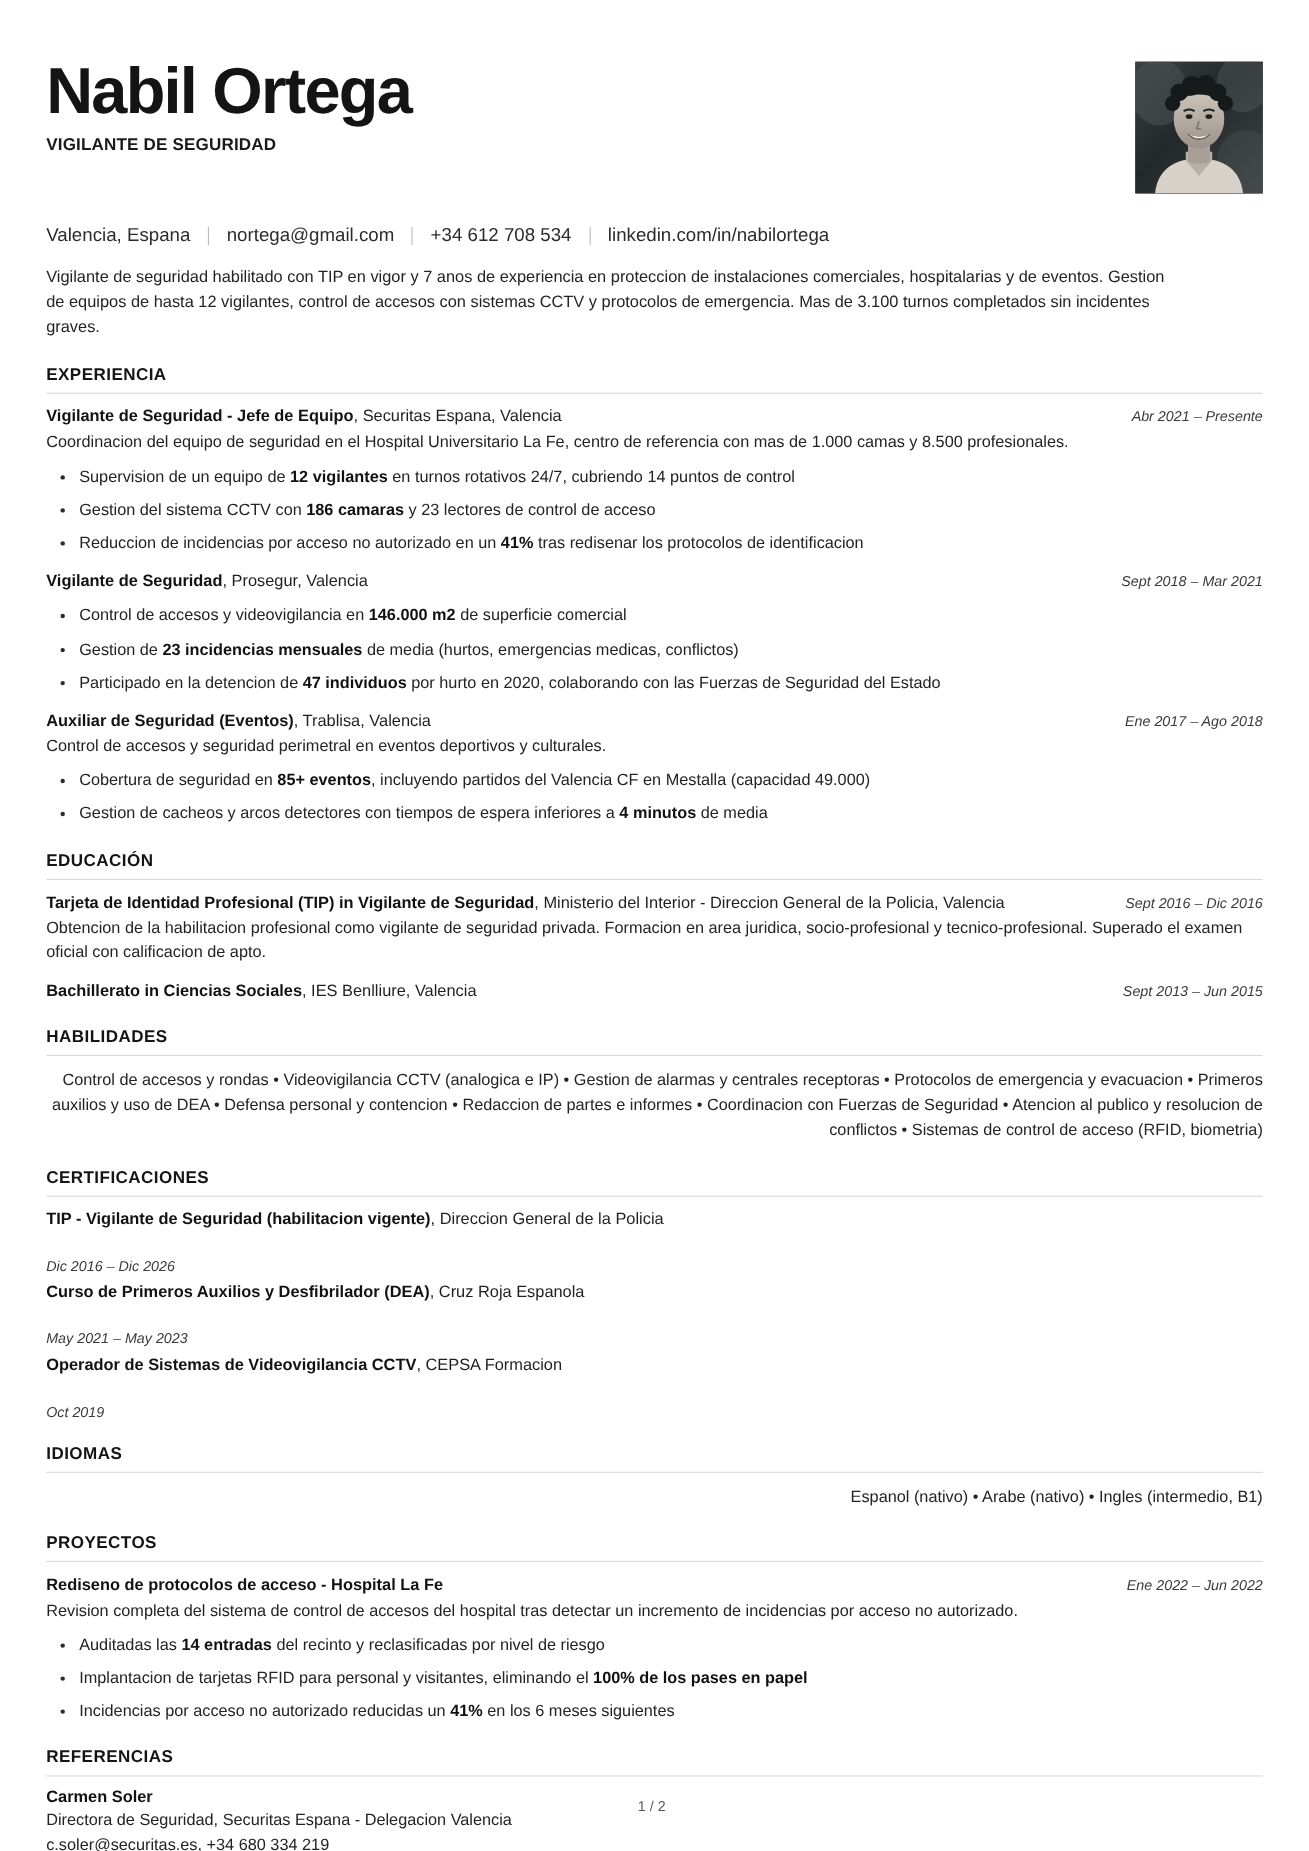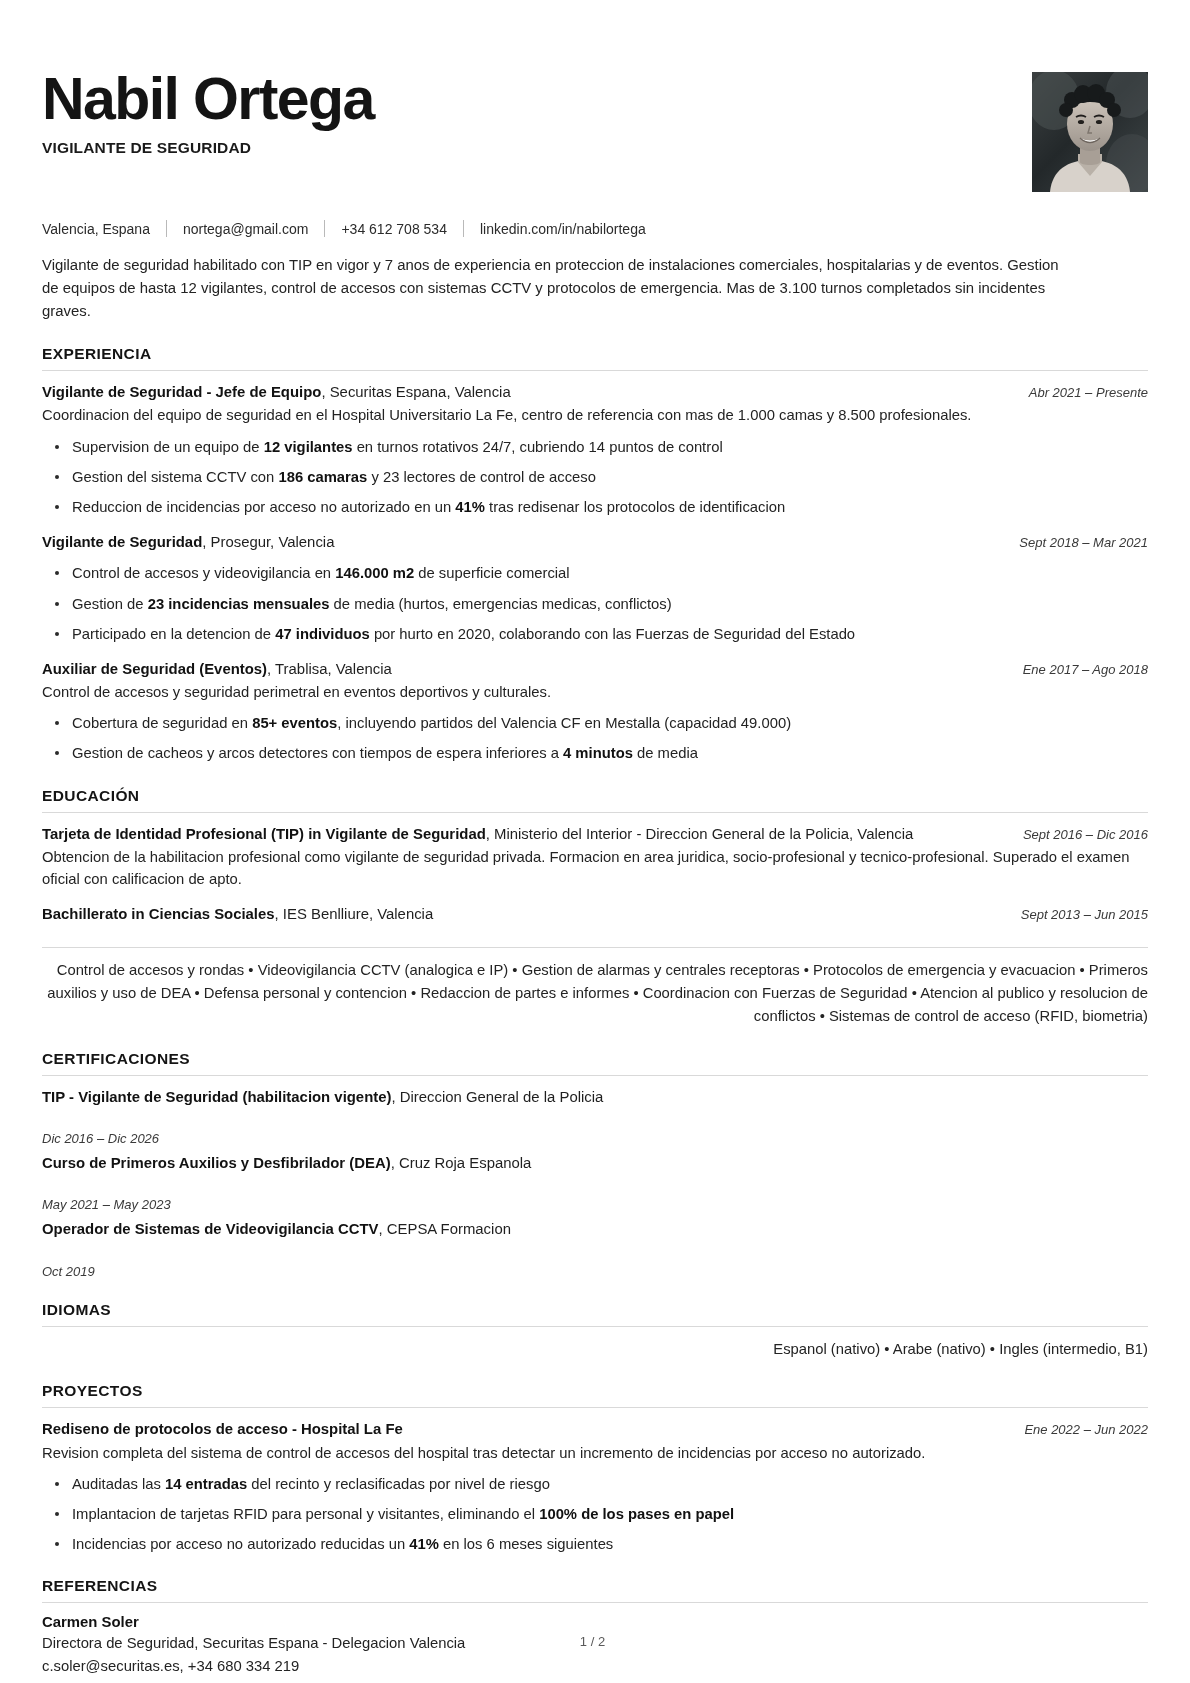--- a/index.html
+++ b/index.html
@@ -12,21 +12,21 @@
     color: #1a1a1a;
     -webkit-font-smoothing: antialiased;
   }
   .page {
     position: relative;
     width: 1190px;
     height: 1683px;
     margin: 0 auto;
     background: #ffffff;
     box-sizing: border-box;
-    padding: 68px 42px 0 42px;
+    padding: 52px 42px 0 42px;
     overflow: hidden;
   }
 
   
   .header {
     display: flex;
     justify-content: space-between;
     align-items: flex-start;
   }
   .header-left { flex: 1 1 auto; padding-top: 2px; }
@@ -52,21 +52,21 @@
     margin-top: 4px;
     background: #2f3334;
     overflow: hidden;
     position: relative;
   }
   .photo svg { display: block; width: 100%; height: 100%; }
 
   
   .contact {
     margin-top: 28px;
-    font-size: 14px;
+    font-size: 17px;
     color: #2b2b2b;
     display: flex;
     align-items: center;
     flex-wrap: wrap;
   }
   .contact .sep {
     display: inline-block;
     width: 1px;
     height: 17px;
     background: #b9b9b9;
@@ -315,20 +315,21 @@
 
     <div class="entry">
       <div class="entry-head">
         <div class="entry-title"><b>Bachillerato in Ciencias Sociales</b><span>, IES Benlliure, Valencia</span></div>
         <div class="entry-date">Sept 2013 – Jun 2015</div>
       </div>
     </div>
   </div>
 
   <div class="section">
+    <div class="section-title">HABILIDADES</div>
     <div class="rule"></div>
     <div class="plain-line">Control de accesos y rondas • Videovigilancia CCTV (analogica e IP) • Gestion de alarmas y centrales receptoras • Protocolos de emergencia y evacuacion • Primeros auxilios y uso de DEA • Defensa personal y contencion • Redaccion de partes e informes • Coordinacion con Fuerzas de Seguridad • Atencion al publico y resolucion de conflictos • Sistemas de control de acceso (RFID, biometria)</div>
   </div>
 
   <div class="section">
     <div class="section-title">CERTIFICACIONES</div>
     <div class="rule"></div>
 
     <div class="cert-row">
       <div class="entry-title"><b>TIP - Vigilante de Seguridad (habilitacion vigente)</b><span>, Direccion General de la Policia</span></div>

